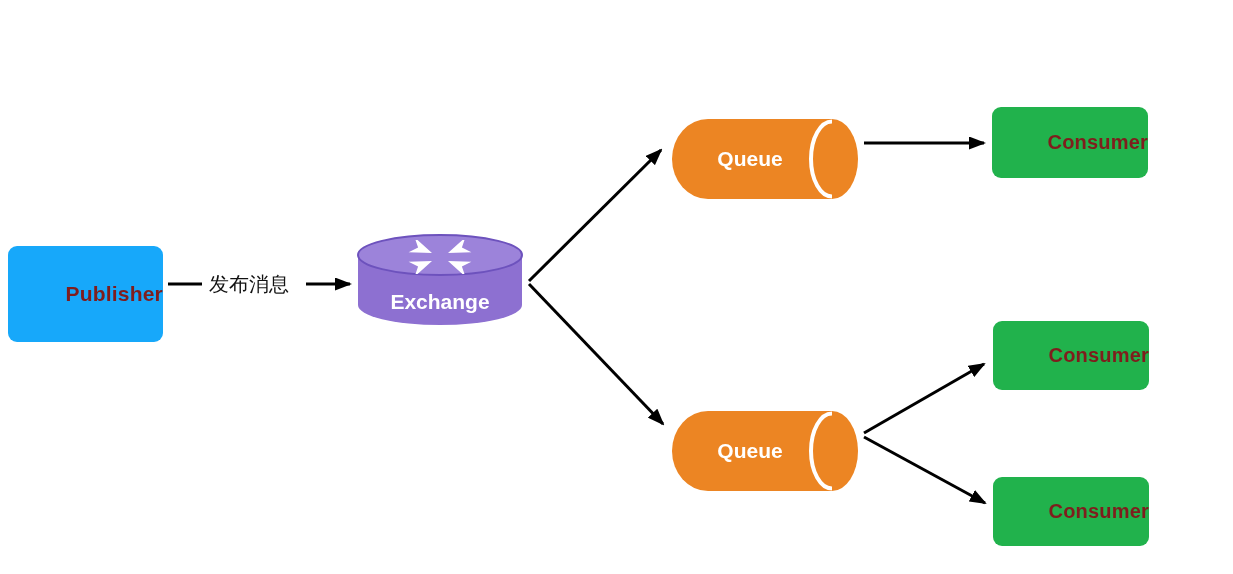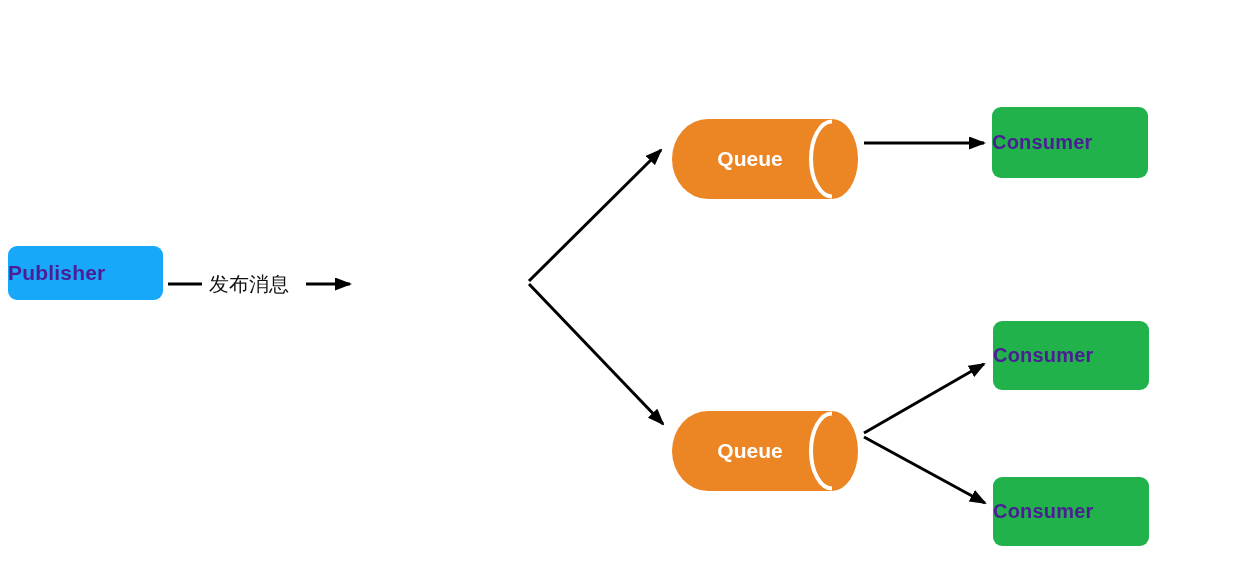--- a/index.html
+++ b/index.html
@@ -11,31 +11,31 @@
     width: 1233px;
     height: 574px;
     background: #ffffff;
     overflow: hidden;
   }
 
   .node {
     position: absolute;
     display: flex;
     align-items: center;
-    justify-content: flex-start;
-    color: #4c1d95;
+    justify-content: flex-end;
+    color: #7f1d1d;
     font-weight: 700;
     font-size: 21px;
     letter-spacing: 0.2px;
   }
 
   .box { border-radius: 9px; }
 
   .publisher {
-    left: 8px; top: 246px; width: 155px; height: 54px;
+    left: 8px; top: 246px; width: 155px; height: 96px;
     background: #17a8fa;
   }
 
   .consumer { background: #21b24c; width: 156px; font-size: 20px; }
   .consumer-top    { left: 992px; top: 107px; height: 71px; }
   .consumer-middle { left: 993px; top: 321px; height: 69px; }
   .consumer-bottom { left: 993px; top: 477px; height: 69px; }
 
   .queue {
     position: absolute;
@@ -94,20 +94,46 @@
       <line x1="864" y1="437" x2="985" y2="503" marker-end="url(#ah)"></line>
     </g>
   </svg>
 
   <div class="node box publisher">
     <span>Publisher</span>
   </div>
 
   <div class="edge-label">发布消息</div>
 
+  <div class="exchange">
+    <svg class="shape" width="166" height="92" viewBox="0 0 166 92">
+      <ellipse cx="83" cy="71" rx="82" ry="20" fill="#8d70d1"></ellipse>
+      <rect x="1" y="21" width="164" height="50" fill="#8d70d1"></rect>
+      <ellipse cx="83" cy="21" rx="82" ry="20" fill="#9c83da" stroke="#6d52bd" stroke-width="2"></ellipse>
+    </svg>
+    <svg class="routing-icon" width="88" height="34" viewBox="0 0 88 34">
+      <g fill="#ffffff">
+        <g transform="translate(36,13) rotate(22)">
+          <polygon points="0,0 -22,-8 -15,0 -22,8"></polygon>
+        </g>
+        <g transform="translate(36,21) rotate(-22)">
+          <polygon points="0,0 -22,-8 -15,0 -22,8"></polygon>
+        </g>
+        <g transform="translate(88,0) scale(-1,1)">
+          <g transform="translate(36,13) rotate(22)">
+            <polygon points="0,0 -22,-8 -15,0 -22,8"></polygon>
+          </g>
+          <g transform="translate(36,21) rotate(-22)">
+            <polygon points="0,0 -22,-8 -15,0 -22,8"></polygon>
+          </g>
+        </g>
+      </g>
+    </svg>
+    <div class="label">Exchange</div>
+  </div>
 
   <div class="queue queue-top">
     <svg class="shape" width="190" height="80" viewBox="0 0 190 80">
       <path d="M 38,0 L 162,0 A 26,40 0 0 1 162,80 L 38,80 A 36,40 0 0 1 38,0 Z" fill="#ec8523"></path>
       <path d="M 162,2.5 A 21,37.5 0 0 0 162,77.5" stroke="#ffffff" stroke-width="4" fill="none"></path>
     </svg>
     <div class="label">Queue</div>
   </div>
 
   <div class="queue queue-bottom">

